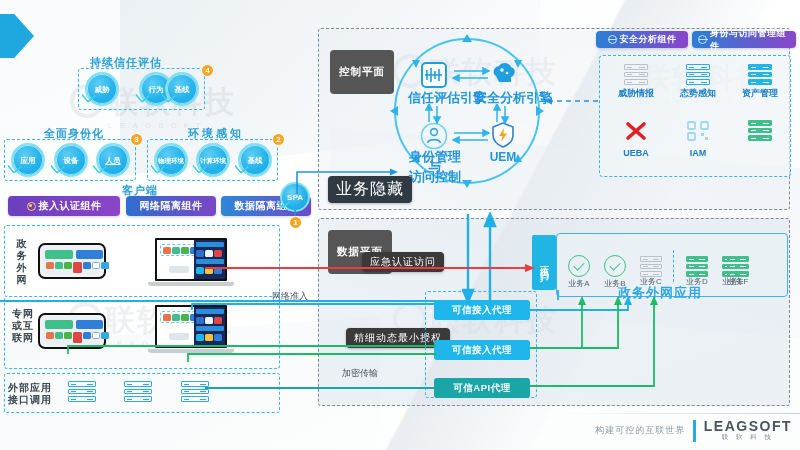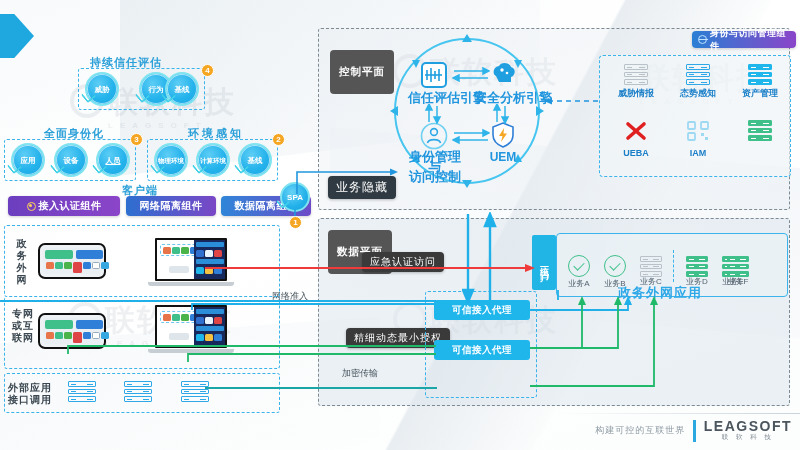--- a/index.html
+++ b/index.html
@@ -105,21 +105,21 @@
     width:9px;height:9px;border-radius:50%;border:1.3px solid #bfe3ff;flex:0 0 auto;position:relative;
   }
   .globe-icon::after{content:"";position:absolute;left:-0.5px;top:3px;width:9px;height:1.3px;background:#bfe3ff;}
 
   
   .dark-lbl {
     position:absolute; background:#4c4c4c; color:#fff; border-radius:4px;
     font-size:10px; font-weight:700; padding:3px 8px; letter-spacing:1px;
     box-shadow: 0 1px 3px rgba(0,0,0,0.25); white-space:nowrap;
   }
-  .dark-lbl.dk3 { background:#2f3a42; font-size:12px; font-weight:400;}
+  .dark-lbl.dk3 { background:#2f3a42; font-size:16px; font-weight:400;}
 
   
   .plane {
     position:absolute; border:1.5px dashed #7c8a94; border-radius:3px;
     background: rgba(221,230,236,0.55);
   }
   .plane-title {
     position:absolute; background:#555; color:#fff; font-size:10.5px; font-weight:700;
     padding:15px 9px; border-radius:4px; letter-spacing:1px; white-space:nowrap;
   }
@@ -384,20 +384,24 @@
       <path d="M2 28 L2 6 L96 6"></path>
     </g>
     <polygon points="103,6 95,2.5 95,9.5" fill="#2196de"></polygon>
   </svg>
 
   <svg style="position:absolute; left:540px; top:94px;" width="60" height="14">
     <line x1="58" y1="7" x2="12" y2="7" stroke="#2196de" stroke-width="1.6" stroke-dasharray="5,4"></line>
     <polygon points="4,7 12,3.5 12,10.5" fill="#2196de"></polygon>
   </svg>
 
+  <div class="pill comp" style="left:596px; top:31px; width:92px;">
+    <span class="globe-icon"></span>
+    <span>安全分析组件</span>
+  </div>
   <div class="pill comp" style="left:692px; top:31px; width:104px;">
     <span class="globe-icon"></span>
     <span>身份与访问管理组件</span>
   </div>
 
   <div class="rc-panel" style="left:599px; top:55px; width:192px; height:122px;"></div>
 
   <div class="rc-item" style="left:669px; top:64px;">
     <div class="srv" style="color:#2fa8e8;">
         <i></i>
@@ -457,20 +461,21 @@
   <div class="plane-title" style="left:328px; top:230px;">数据平面</div>
   <div class="dark-lbl" style="left:362px; top:252px; background:#3a3a3a; font-weight:400;">应急认证访问</div>
   <div class="dark-lbl" style="left:346px; top:328px; background:#3a3a3a; font-weight:400;">精细动态最小授权</div>
 
   <div class="flow-lbl" style="left:272px; top:290px;">网络准入</div>
   <div class="flow-lbl" style="left:342px; top:367px;">加密传输</div>
 
   <div class="dash-box" style="left:425px; top:291px; width:112px; height:107px;"></div>
   <div class="proxy cy" style="left:434px; top:300px; width:96px;">可信接入代理</div>
   <div class="proxy cy" style="left:434px; top:340px; width:96px;">可信接入代理</div>
+  <div class="proxy tl" style="left:434px; top:378px; width:96px;">可信API代理</div>
 
   <svg style="position:absolute; left:462px; top:212px;" width="44" height="92">
     <g stroke="#1fb0ea" stroke-width="2.4" fill="#1fb0ea">
       <line x1="6" y1="2" x2="6" y2="80"></line>
         <polygon points="6,90 1,78 11,78"></polygon>
       <line x1="28" y1="88" x2="28" y2="12"></line>
         <polygon points="28,2 23,14 33,14"></polygon>
     </g>
   </svg>
 

